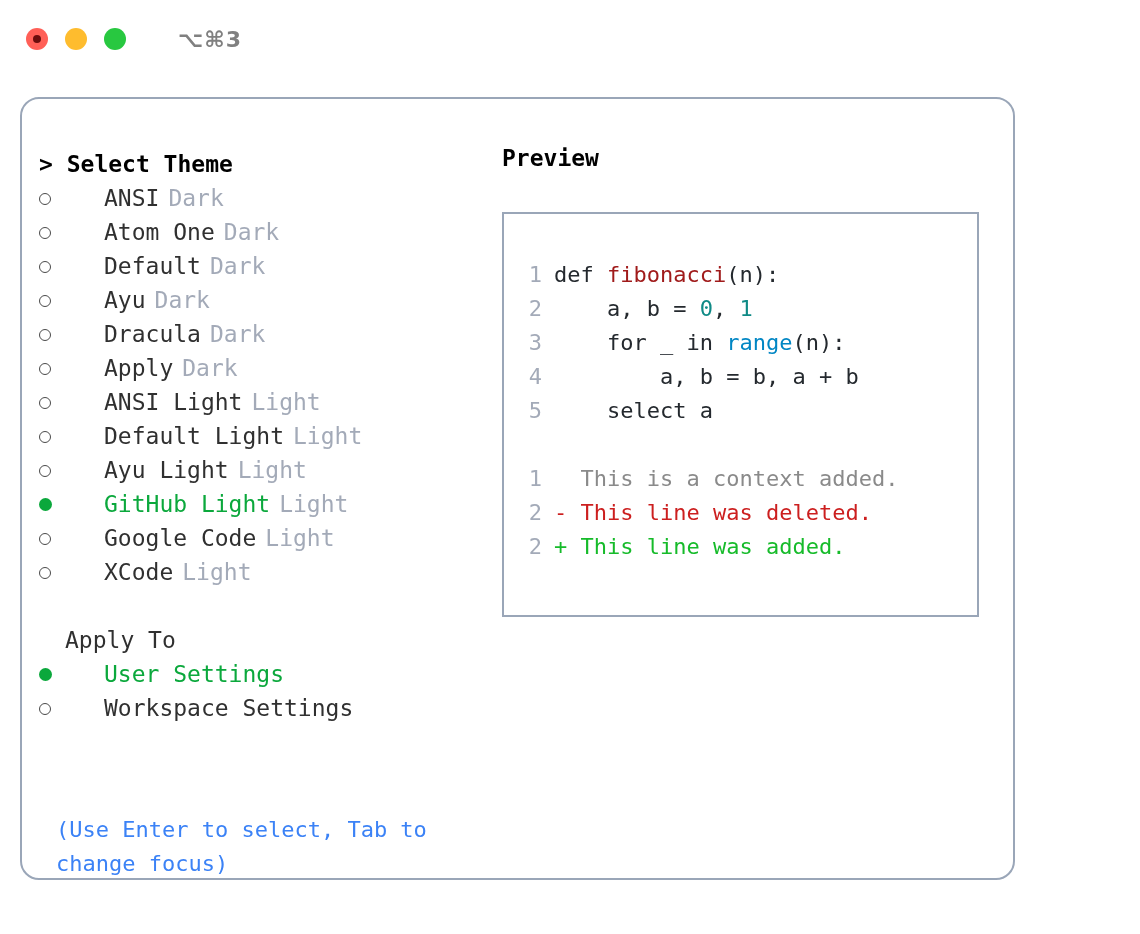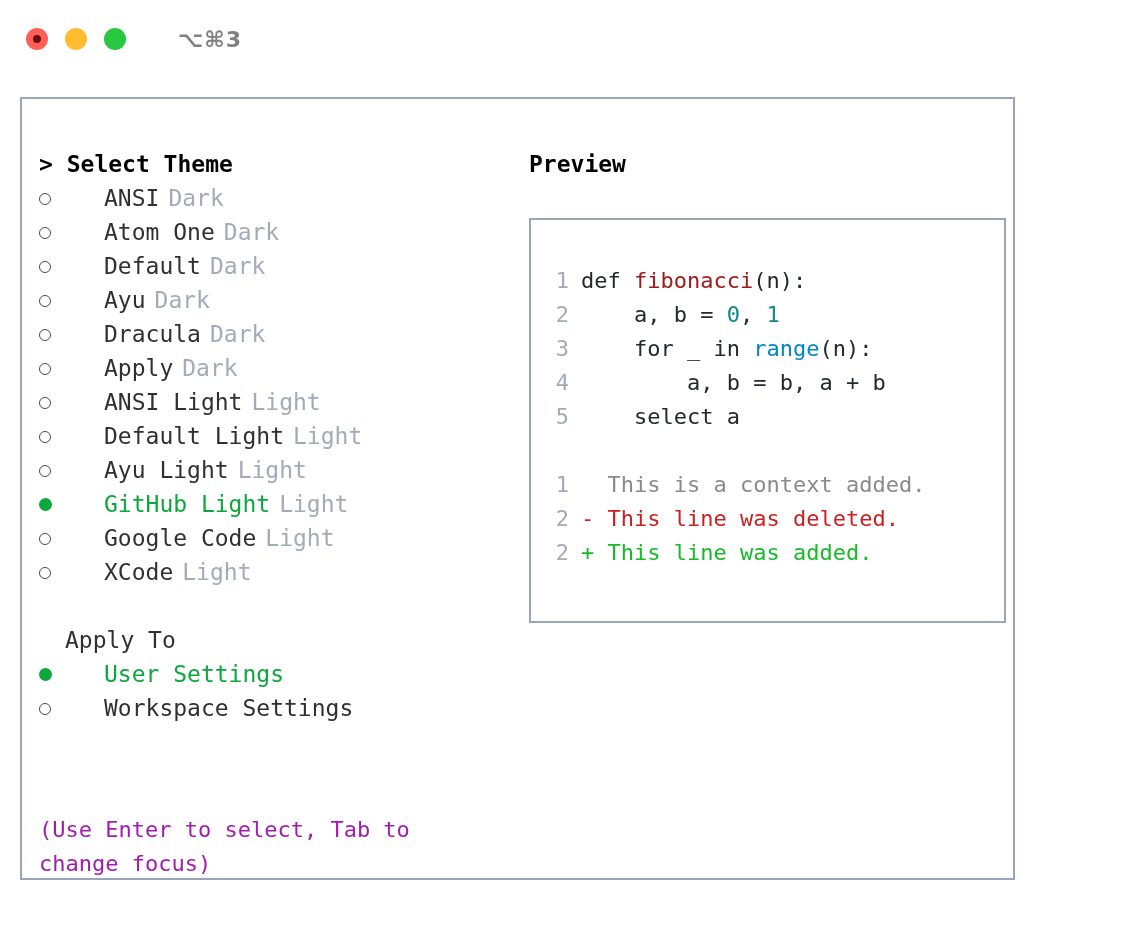--- a/index.html
+++ b/index.html
@@ -53,21 +53,21 @@
     letter-spacing: 1px;
   }
 
   
   .panel {
     position: absolute;
     left: 20px; top: 97px;
     width: 995px;
     height: 783px;
     border: 2px solid #9aa6b8;
-    border-radius: 0;
+    border-radius: 19px;
     background: #ffffff;
   }
 
   .panel-inner {
     position: absolute;
     left: 0; top: 0;
     width: 100%; height: 100%;
   }
 
   
@@ -118,35 +118,34 @@
 
   .spacer-sm { height: 34px; }
 
   .apply-head {
     padding-left: 26px;
     color: #303030;
   }
 
   .hint {
     position: absolute;
-    left: 17px;
+    left: 34px;
     top: 714px;
     width: 420px;
     font-size: 22px;
     line-height: 34px;
-    color: #a21caf;
+    color: #3b82f6;
   }
 
   
   .right-col {
     position: absolute;
     left: 480px;
-    top: 48px;
+    top: 42px;
     width: 490px;
-    margin-left: 27px;
   }
   .preview-title {
     font-size: 23px;
     font-weight: bold;
     color: #000000;
     line-height: 34px;
   }
   .preview-box {
     margin-top: 37px;
     width: 477px;

